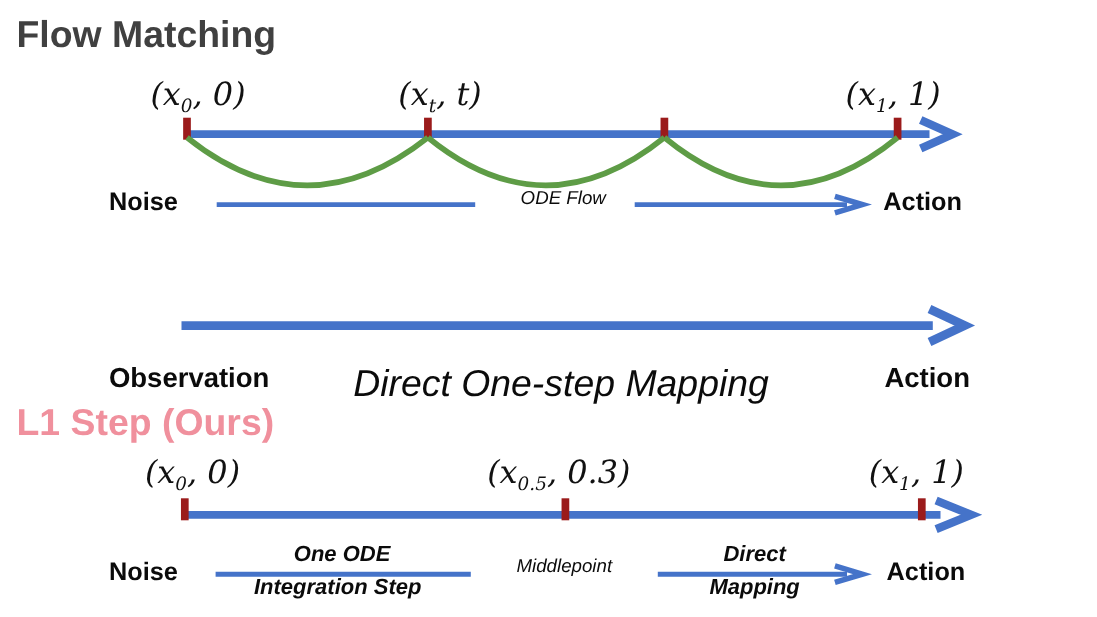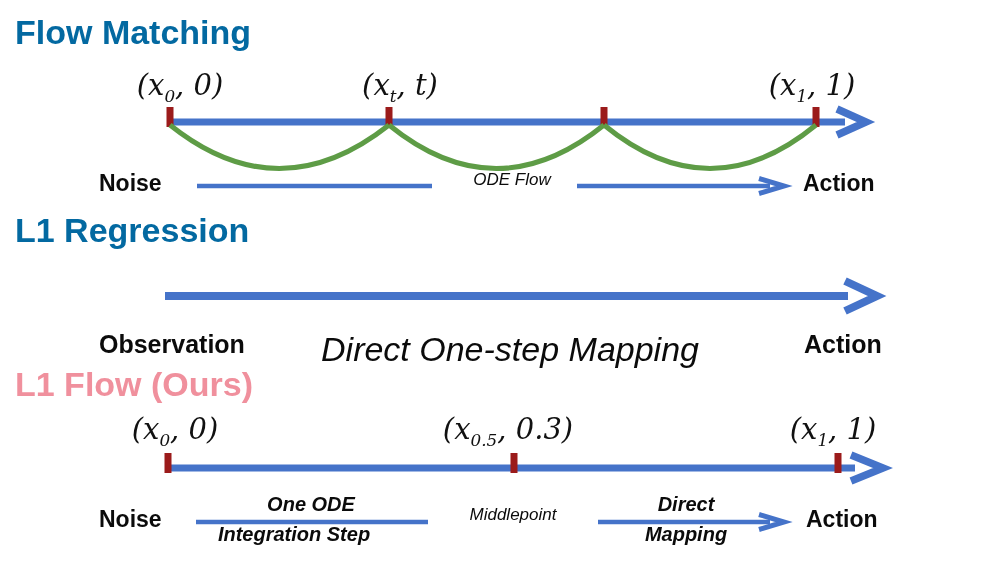--- a/index.html
+++ b/index.html
@@ -2,21 +2,21 @@
 <html><head>
 <meta charset="utf-8">
 <style>
   html,body { margin:0; padding:0; background:#ffffff; }
   .canvas {
     position:relative; width:997px; height:561px; background:#ffffff;
     font-family:"Liberation Sans", sans-serif; color:#0b0b0b; overflow:hidden;
   }
   .title {
     position:absolute; left:15px; font-size:34px; font-weight:700;
-    line-height:1.1; color:#0369a1; white-space:nowrap;
+    line-height:1.1; color:#404040; white-space:nowrap;
   }
   .title.ours { color:#F0909D; }
   .math {
     position:absolute; transform:translateX(-50%);
     font-family:"DejaVu Serif", serif; font-style:italic; font-size:29px;
     color:#111111; white-space:nowrap; line-height:1.1;text-align:right;
   }
   .math sub { font-size:0.58em; font-style:italic; }
   .lbl { position:absolute; white-space:nowrap; line-height:1.1; }
   .b23 { font-size:23px; font-weight:700; }
@@ -49,49 +49,48 @@
     <path d="M604 25 Q710 112 816 25" fill="none" stroke-width="5" stroke="#5E9C46"></path>
     <line x1="197" y1="86" x2="432" y2="86" stroke-width="4.5" stroke="#4573C9"></line>
     <line x1="577" y1="86" x2="770" y2="86" stroke-width="4.5" stroke="#4573C9"></line>
     <path d="M759 78.5 L784 86 L759 93.5" fill="none" stroke-width="5" stroke="#4573C9"></path>
   </svg>
 
   <div class="lbl b23" style="left:99px; top:171px;">Noise</div>
   <div class="lbl i23" style="left:512px; top:171px;">ODE Flow</div>
   <div class="lbl b23" style="left:803px; top:171px;">Action</div>
 
-  <div class="title" style="top:212px;">L1 Regression</div>
 
   <svg style="left:0; top:268px;" width="997" height="60">
     <line x1="165" y1="28" x2="848" y2="28" stroke-width="8" stroke="#4573C9"></line>
     <path d="M845 13 L877 28 L845 43" fill="none" stroke-width="8" stroke="#4573C9"></path>
   </svg>
 
   <div class="lbl b25" style="left:99px; top:331px;text-align:right;">Observation</div>
   <div class="lbl i25" style="left:510px; top:331px;">Direct One-step Mapping</div>
   <div class="lbl b25" style="left:804px; top:331px;">Action</div>
 
-  <div class="title ours" style="top:366px;">L1 Flow (Ours)</div>
+  <div class="title ours" style="top:366px;">L1 Step (Ours)</div>
 
   <div class="math" style="left:175px; top:414px;"><span>(x</span><sub>0</sub><span>, 0)</span></div>
   <div class="math" style="left:508px; top:414px;"><span>(x</span><sub>0.5</sub><span>, 0.3)</span></div>
   <div class="math" style="left:833px; top:414px;"><span>(x</span><sub>1</sub><span>, 1)</span></div>
 
   <svg style="left:0; top:440px;" width="997" height="121">
     <line x1="168" y1="28" x2="855" y2="28" stroke-width="7" stroke="#4573C9"></line>
     <path d="M851 15 L883 28 L851 41" fill="none" stroke-width="7.5" stroke="#4573C9"></path>
     <rect x="164.5" y="13" width="7" height="20" fill="#9B1B1B"></rect>
     <rect x="510.5" y="13" width="7" height="20" fill="#9B1B1B"></rect>
     <rect x="834.5" y="13" width="7" height="20" fill="#9B1B1B"></rect>
     <line x1="196" y1="82" x2="428" y2="82" stroke-width="4.5" stroke="#4573C9"></line>
     <line x1="598" y1="82" x2="770" y2="82" stroke-width="4.5" stroke="#4573C9"></line>
     <path d="M759 74.5 L784 82 L759 89.5" fill="none" stroke-width="5" stroke="#4573C9"></path>
   </svg>
 
   <div class="lbl b23" style="left:99px; top:507px;">Noise</div>
   <div class="lbl b20" style="left:311px; top:493px;">One ODE</div>
-  <div class="lbl b20" style="left:294px; top:523px;">Integration Step</div>
+  <div class="lbl b20" style="left:307px; top:523px;">Integration Step</div>
   <div class="lbl i23" style="left:513px; top:506px;">Middlepoint</div>
   <div class="lbl b20" style="left:686px; top:493px;">Direct</div>
   <div class="lbl b20" style="left:686px; top:523px;">Mapping</div>
   <div class="lbl b23" style="left:806px; top:507px;">Action</div>
 
 </div>
 
 </body></html>

